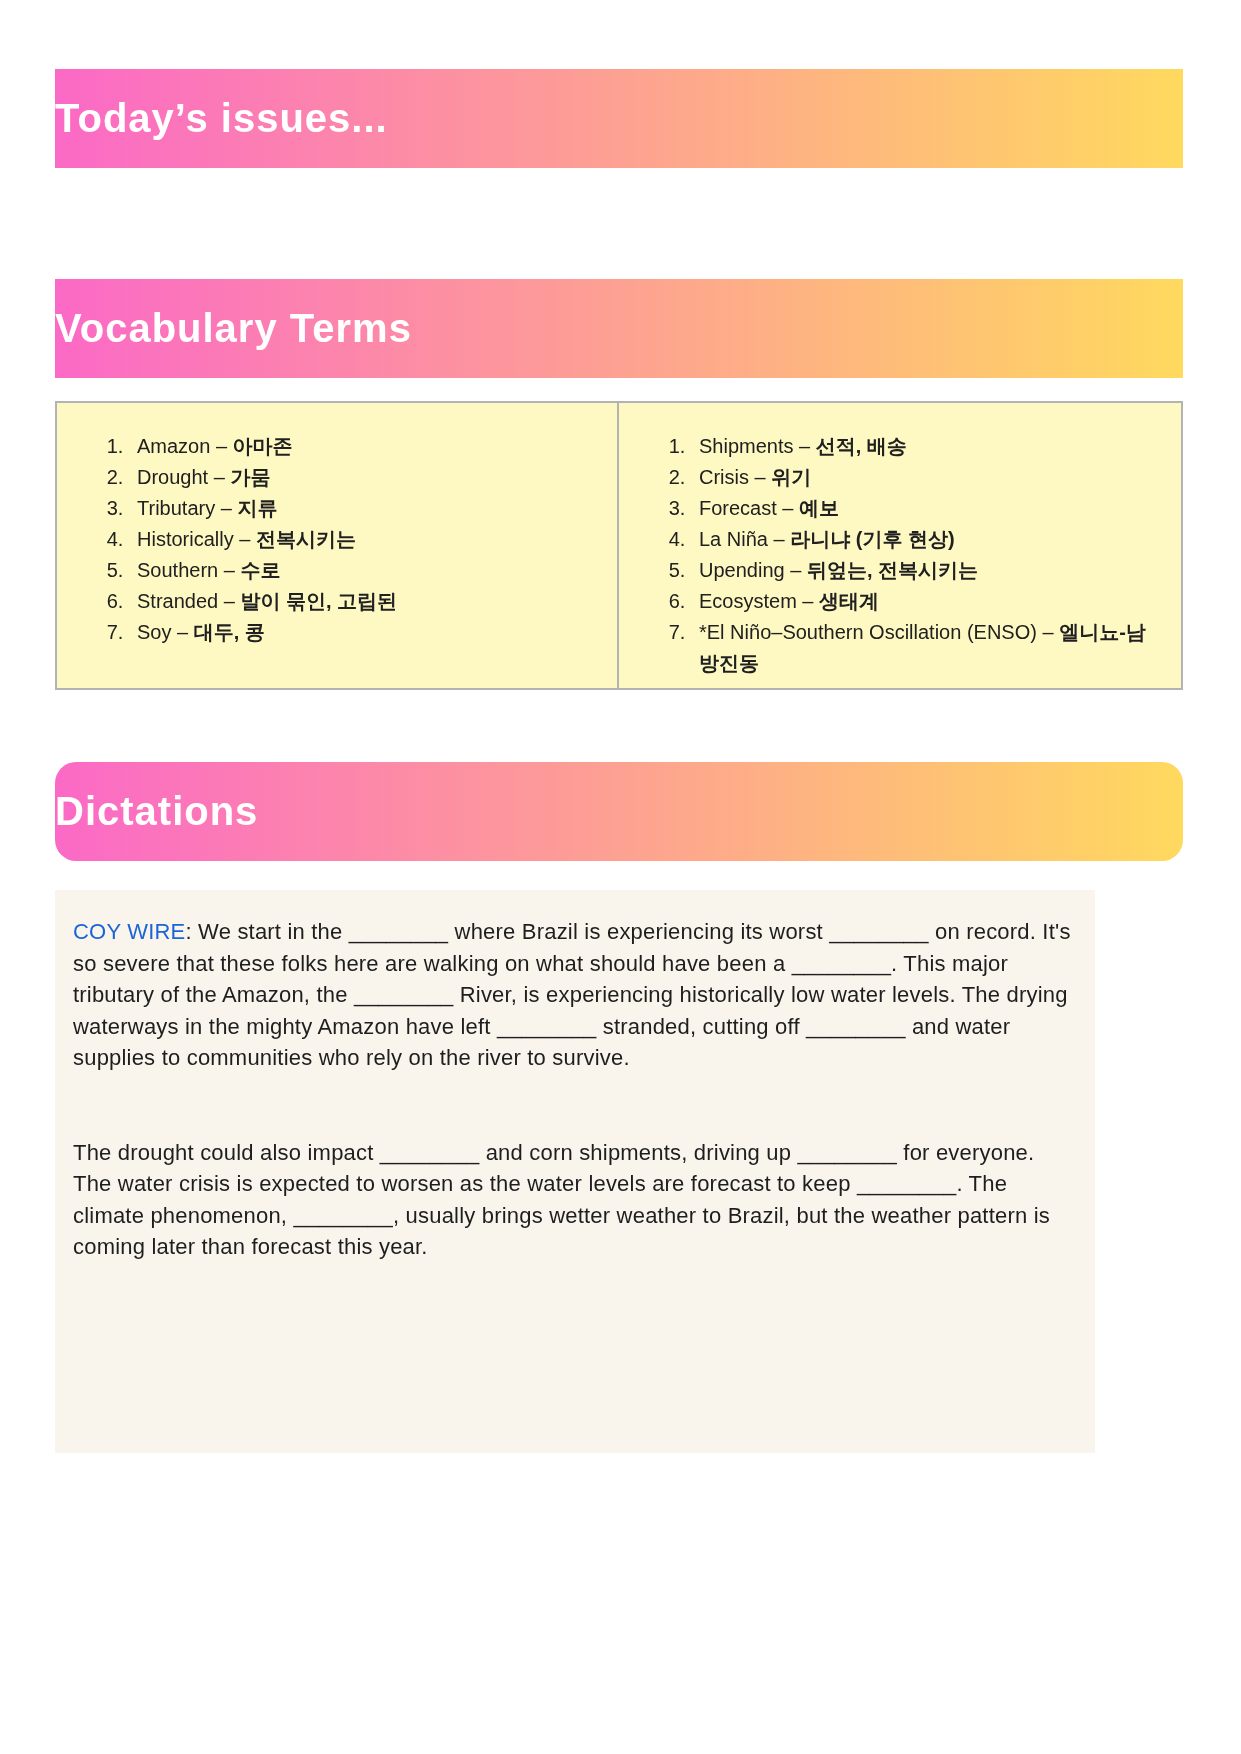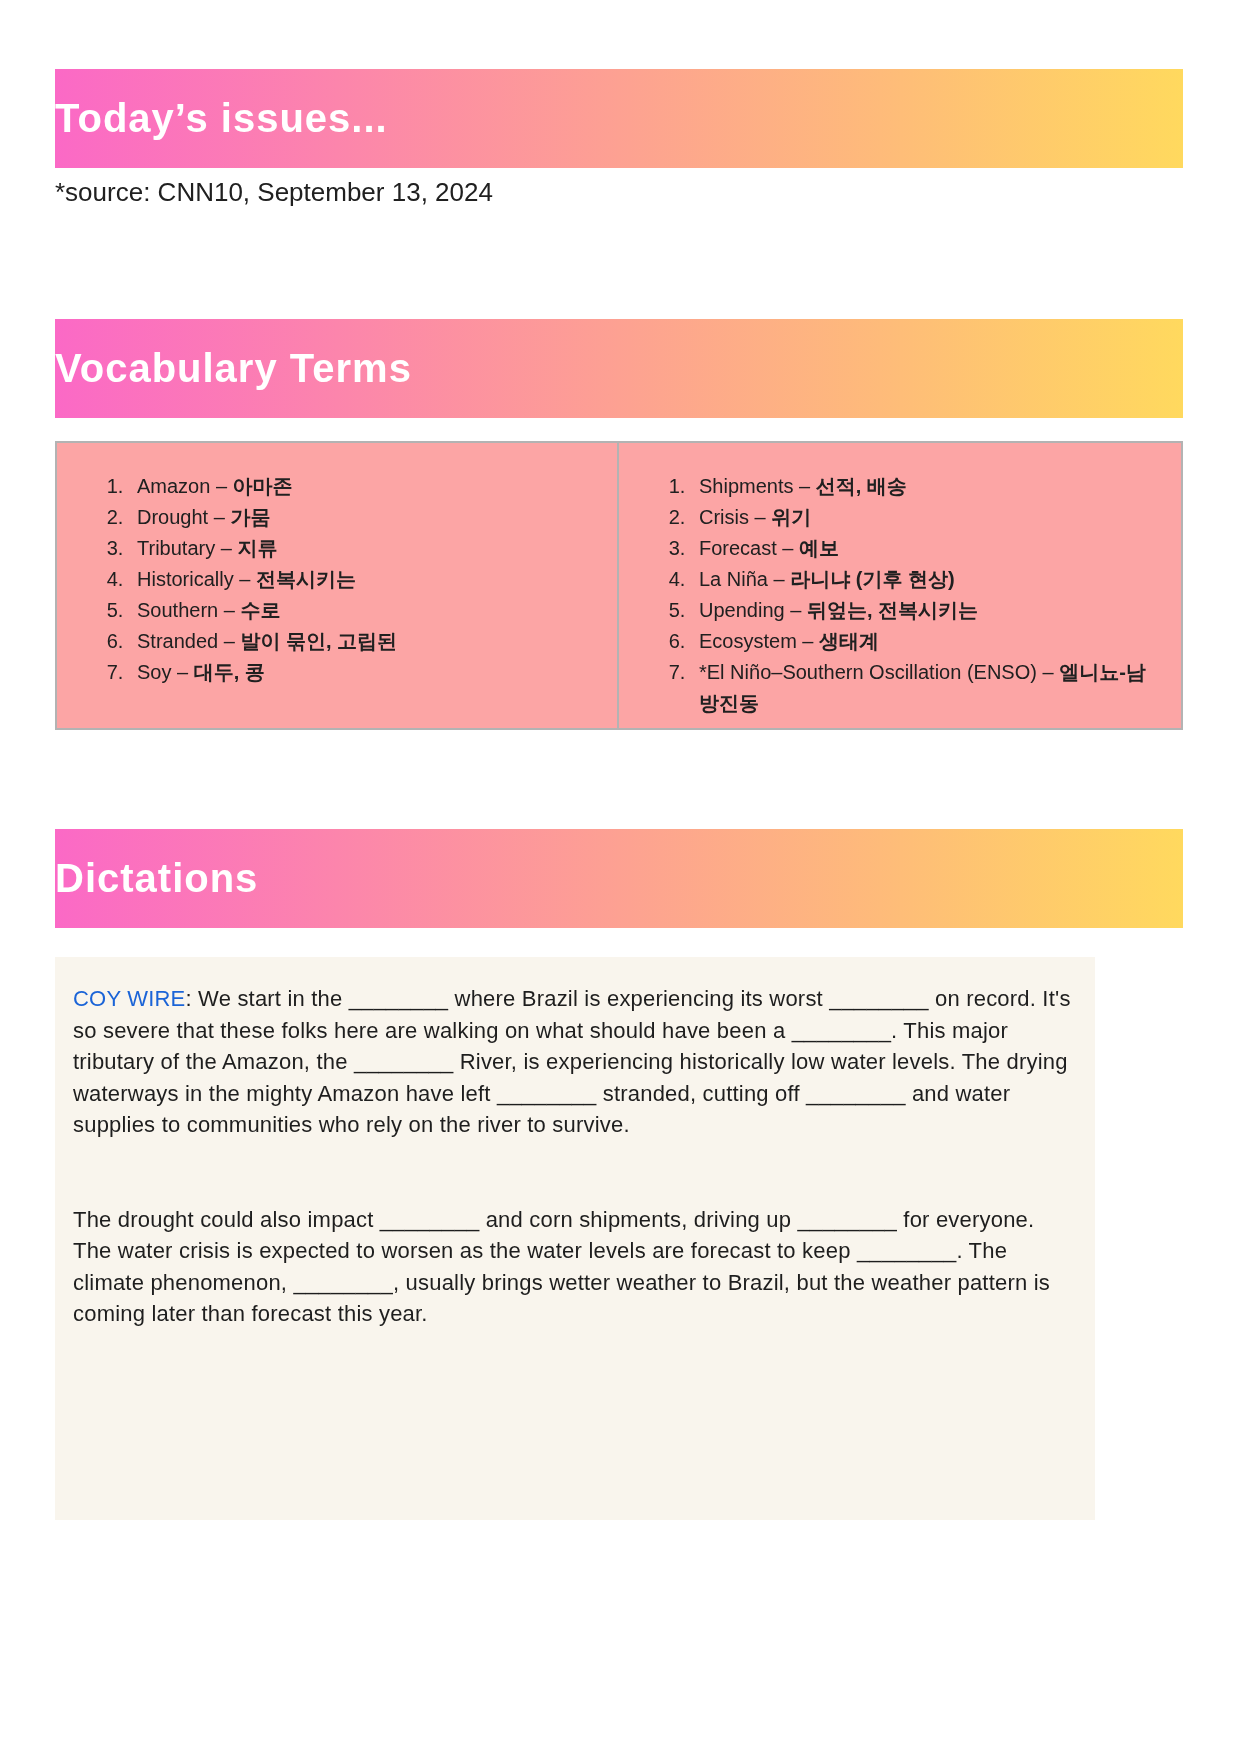--- a/index.html
+++ b/index.html
@@ -50,41 +50,41 @@
   }
   #banner-vocab { margin-top: 111px; }
   .vocab-box {
     margin-top: 23px;
     width: 1128px;
     height: 289px;
     border: 2px solid #b3b3b3;
     box-sizing: border-box;
     display: flex;
     overflow: hidden;
-    background: #fca5a5;
+    background: #fef9c3;
   }
   .vocab-col {
     width: 50%;
     box-sizing: border-box;
     padding-top: 28px;
   }
   .vocab-col-left { border-right: 2px solid #b3b3b3; }
   .vocab-box ol {
     margin: 0;
     padding-left: 72px;
     font-size: 20px;
     line-height: 31px;
     color: #202020;
   }
   .vocab-col-right ol {
     padding-right: 26px;
   }
   .vocab-box li { padding-left: 8px; }
   .ko { font-weight: bold; }
-  #banner-dict { margin-top: 99px; }
+  #banner-dict { margin-top: 72px; border-radius: 21px; }
   .dictation-box {
     margin-top: 29px;
     width: 1040px;
     height: 563px;
     box-sizing: border-box;
     background: #f9f5ed;
     padding: 26px 20px 0 18px;
     font-size: 22px;
     line-height: 31.5px;
     letter-spacing: 0.2px;
@@ -97,21 +97,20 @@
 </head>
 <body>
 
 <div class="page">
   <div class="content">
 
     <div class="banner" id="banner-today">
       <span class="banner-title">Today’s issues...</span>
     </div>
 
-    <div class="source-line">*source: CNN10, September 13, 2024</div>
 
     <div class="banner" id="banner-vocab">
       <span class="banner-title">Vocabulary Terms</span>
     </div>
 
     <div class="vocab-box">
       <div class="vocab-col vocab-col-left">
         <ol>
           <li><span class="en">Amazon – </span><span class="ko">아마존</span></li>
           <li><span class="en">Drought – </span><span class="ko">가뭄</span></li>

